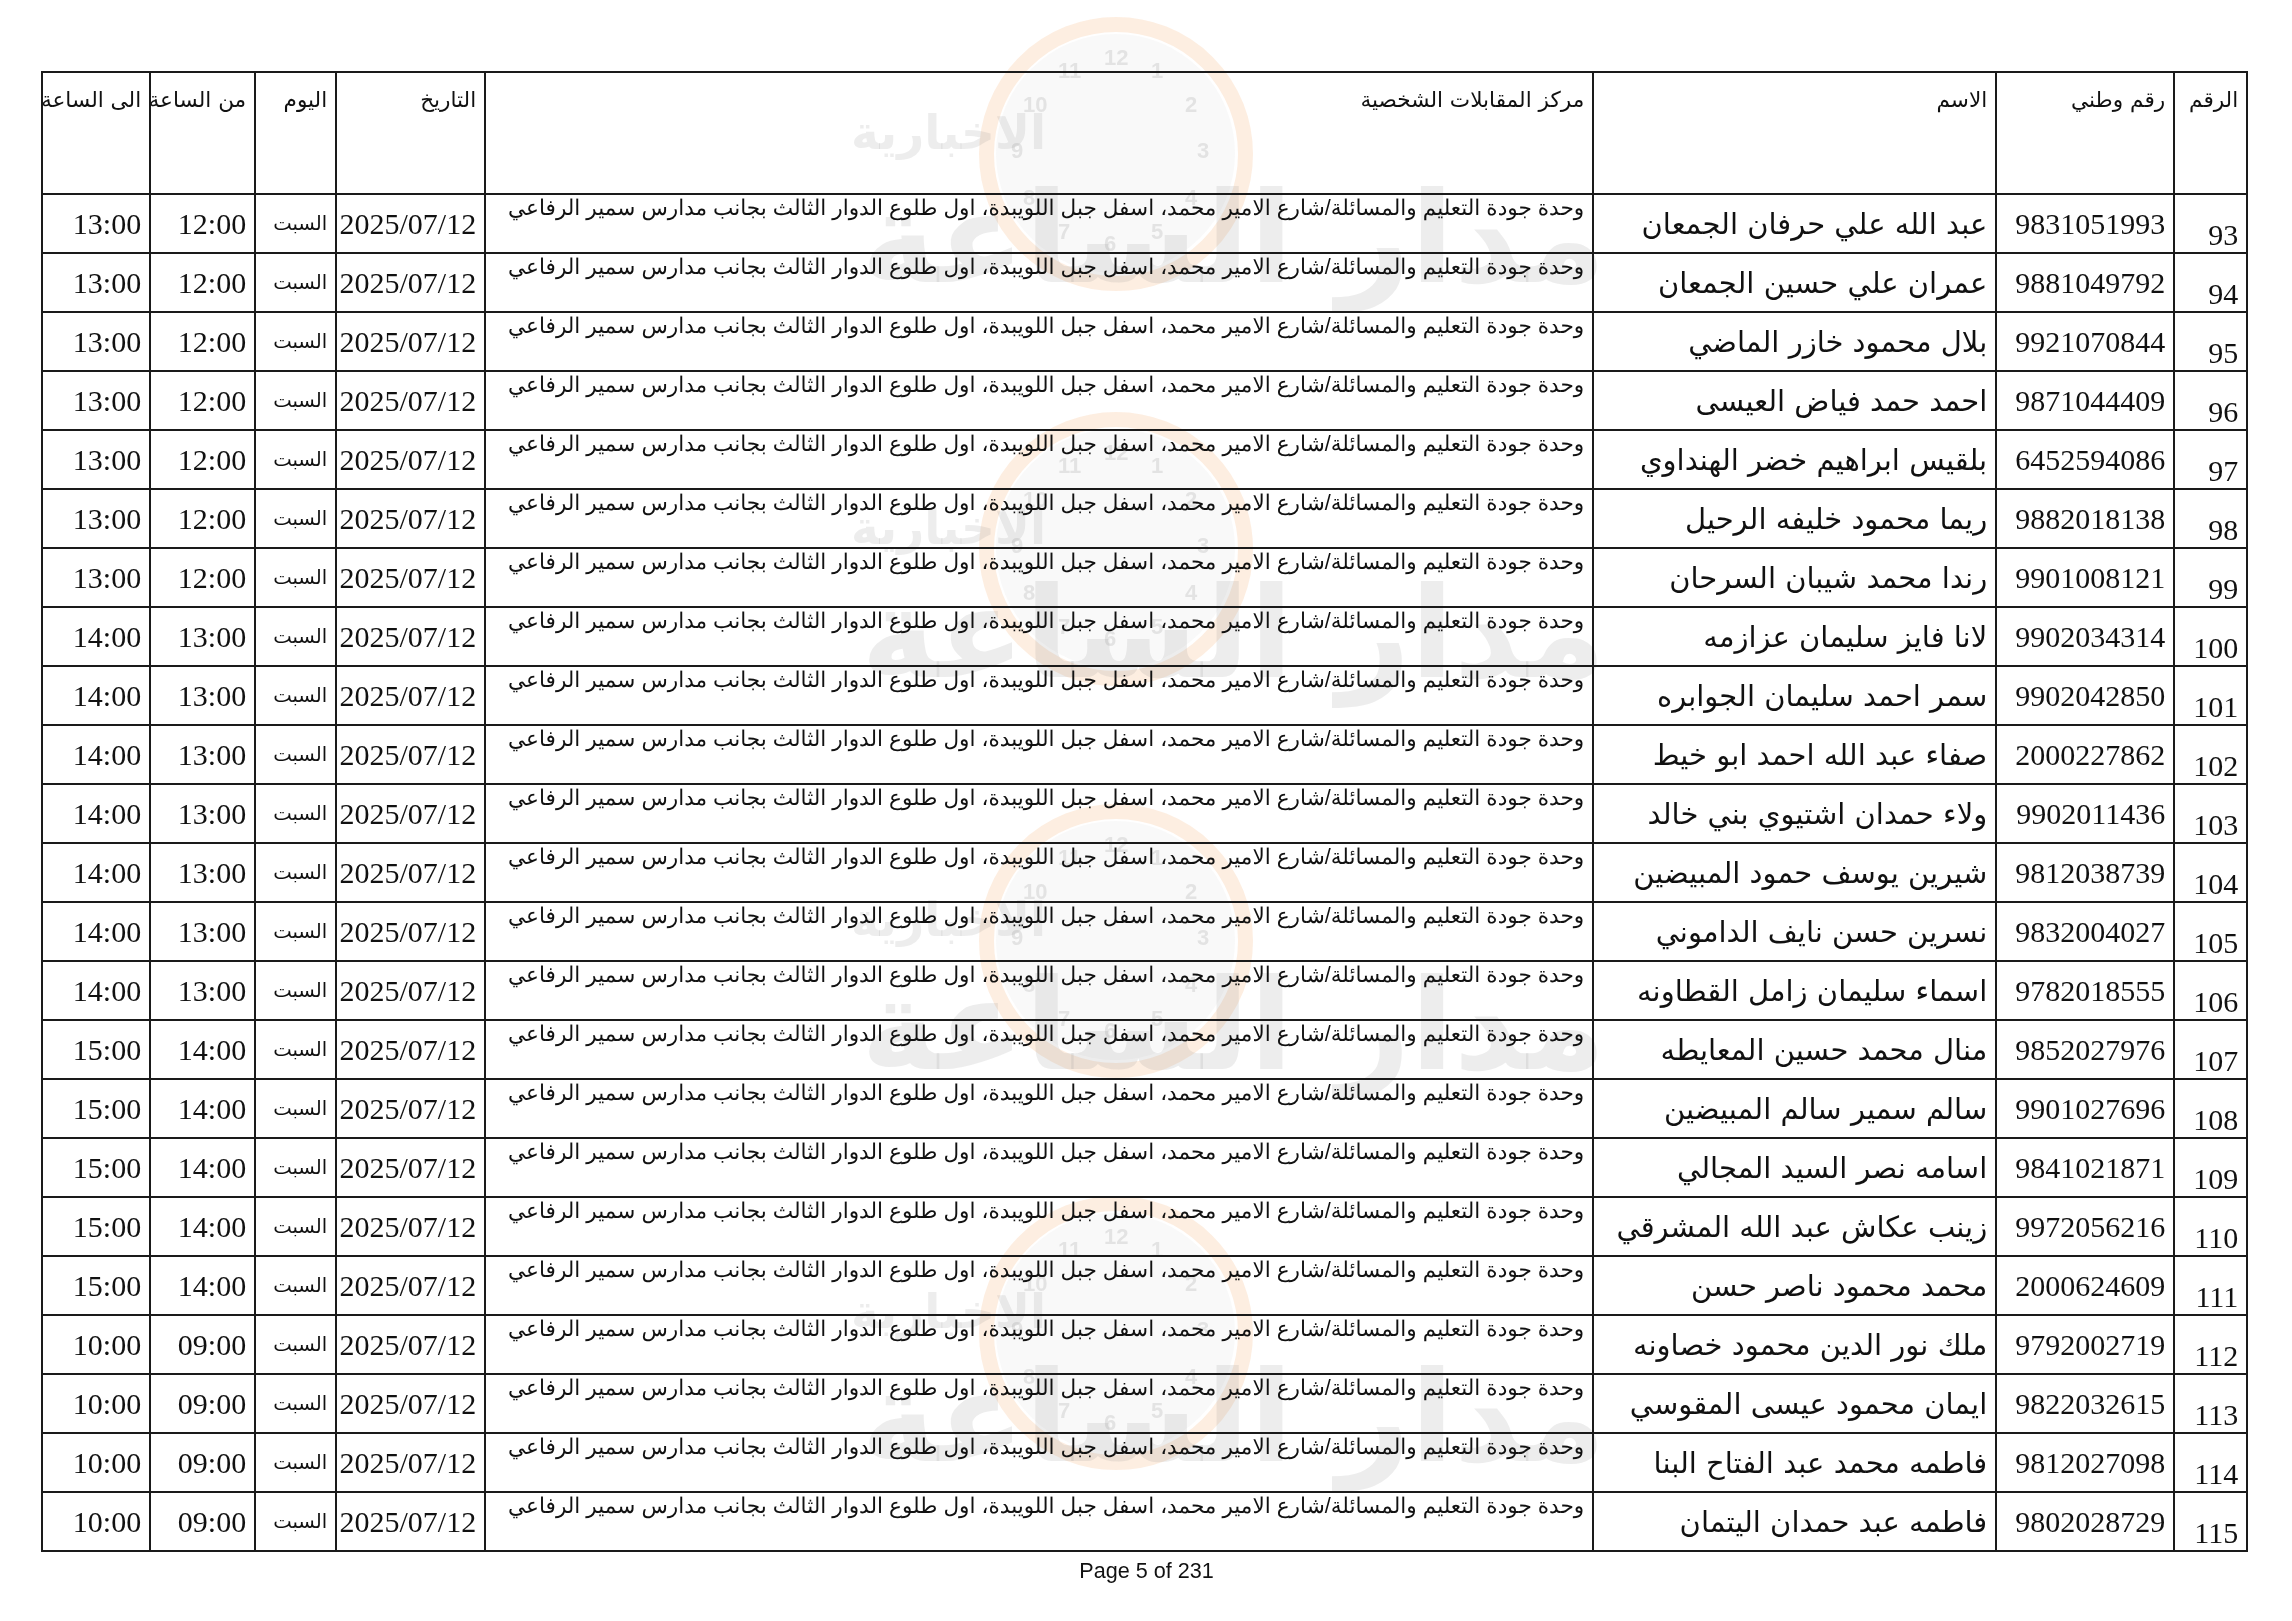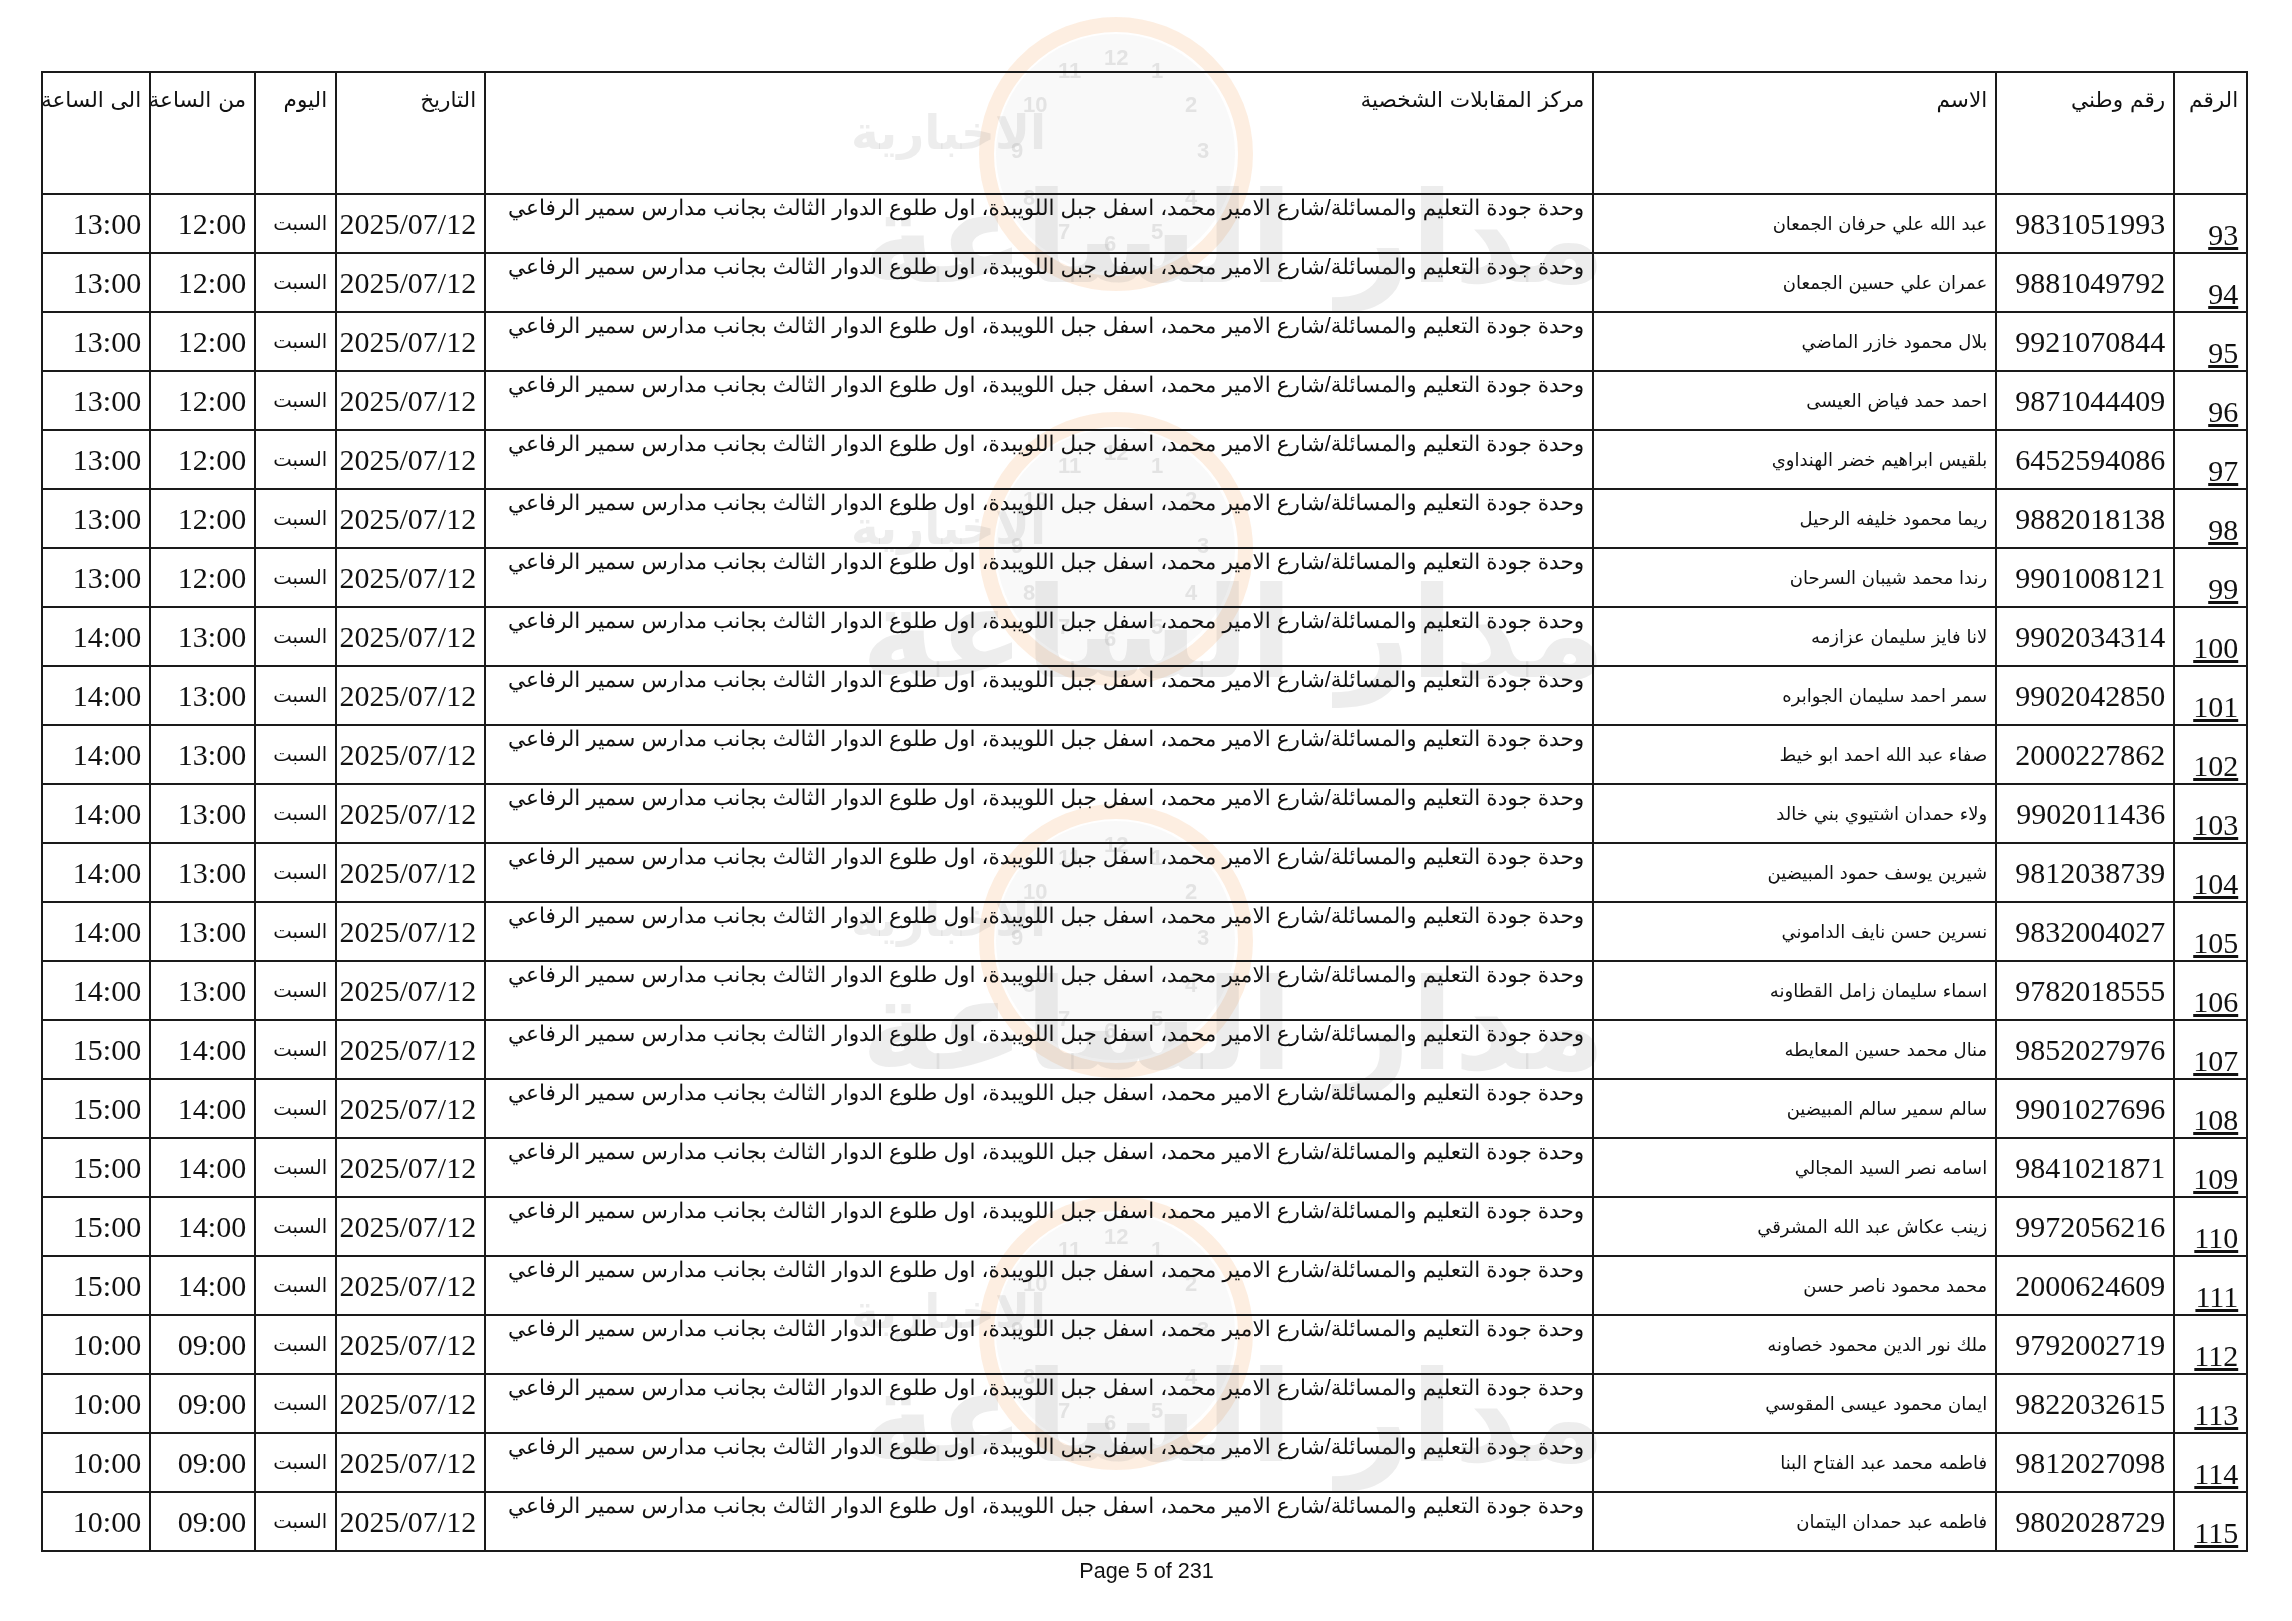--- a/index.html
+++ b/index.html
@@ -7,22 +7,22 @@
   .watermark { position:absolute; pointer-events:none; z-index:0; }
   .wm-ring { position:absolute; border-radius:50%; border:15.7px solid rgba(245,160,90,0.18); box-sizing:border-box; }
   .wm-face { position:absolute; border-radius:50%; background:rgba(200,200,200,0.10); }
   .wm-num { position:absolute; font-family:"Liberation Sans", sans-serif; font-weight:bold; color:rgba(150,150,150,0.22); font-size:22px; }
   .wm-text { position:absolute; font-family:"DejaVu Sans", sans-serif; font-weight:bold; color:rgba(140,140,140,0.16); white-space:nowrap; direction:rtl; }
   table.grid { position:absolute; left:41px; top:71px; width:2204px; border-collapse:collapse; table-layout:fixed; direction:rtl; z-index:1; }
   table.grid td, table.grid th { border:2.5px solid #1a1a1a; padding:0 7.8px; text-align:right; overflow:hidden; white-space:nowrap; }
   table.grid th { height:106px; vertical-align:top; font-family:"DejaVu Sans", sans-serif; font-weight:normal; font-size:21.6px; padding-top:14px; }
   table.grid td { height:57px; }
   td.num, td.natid, td.date, td.t1, td.t2 { font-family:"Liberation Serif", serif; font-size:30px; vertical-align:middle; }
-  td.num { vertical-align:bottom; padding-bottom:3.9px;text-decoration:underline; }
-  td.name { font-family:"DejaVu Sans", sans-serif; font-size:18px; vertical-align:middle; padding-right:29px; }
+  td.num { vertical-align:bottom; padding-bottom:3.9px; }
+  td.name { font-family:"DejaVu Sans", sans-serif; font-size:29px; vertical-align:middle; padding-right:29px; }
   td.center { font-family:"Liberation Sans", sans-serif; font-size:21.6px; vertical-align:top; padding-top:5.9px; letter-spacing:-0.3px;border-radius:15px; }
   td.day { font-family:"DejaVu Sans", sans-serif; font-size:19.6px; vertical-align:middle; }
   .footer { position:absolute; left:0; width:2293px; top:1558px; text-align:center; font-family:"Liberation Sans", sans-serif; font-size:21.6px; color:#111; z-index:1; }
 </style>
 </head>
 <body>
 
 <div id="watermarks">
     <div class="watermark" style="left: 959px; top: -2.9px; width: 314px; height: 314px;">
       <div class="wm-ring" style="left: 19.6px; top: 19.6px; width: 274px; height: 274px;"></div>

